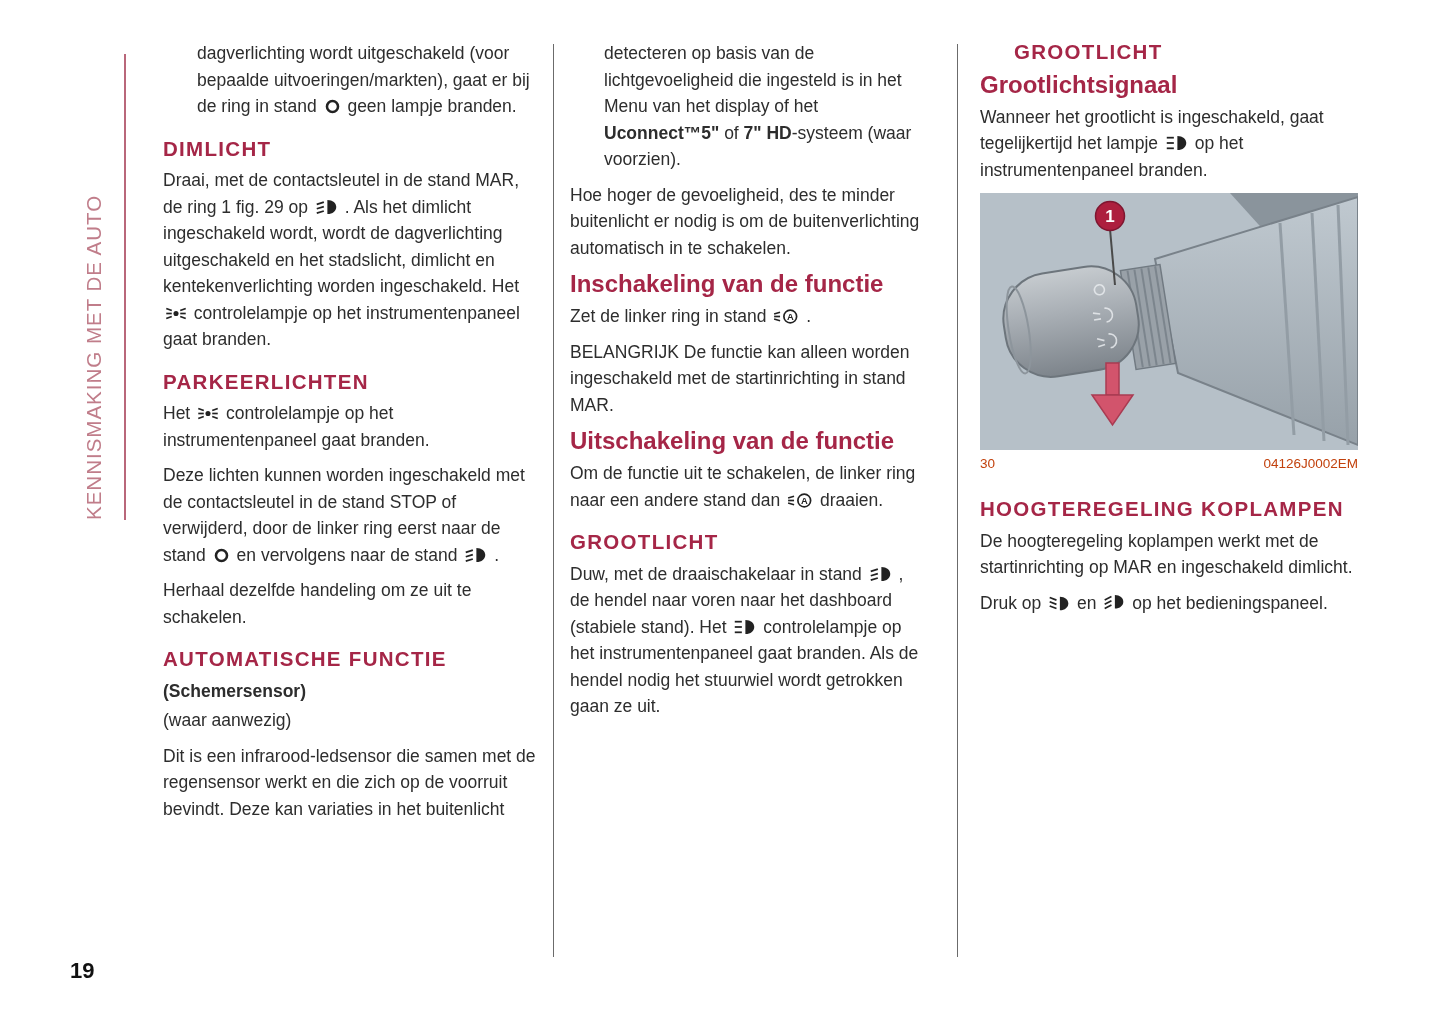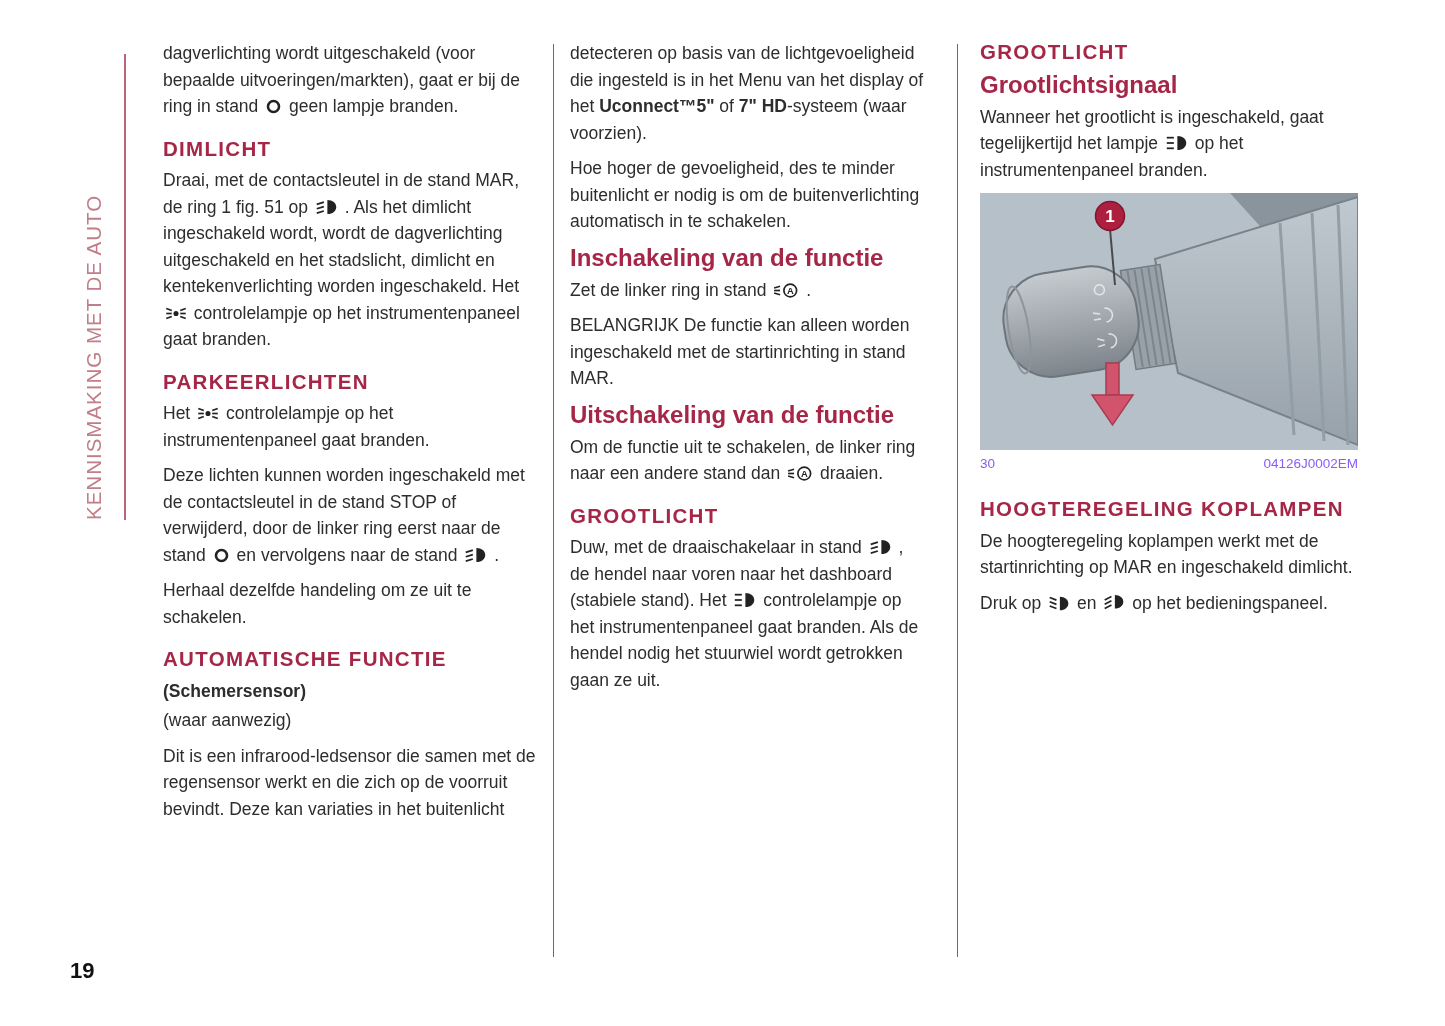--- a/index.html
+++ b/index.html
@@ -27,40 +27,40 @@
   }
   .page-number { position: absolute; left: 70px; top: 958px; font-size: 22px; font-weight: bold; color: #111; }
   .h1 {
     color: var(--accent, #a52647); font-weight: bold; font-size: 20.5px;
     letter-spacing: 1.3px; line-height: 1.15; margin: 17px 0 7px;
   }
   .h2 { color: var(--accent, #a52647); font-weight: bold; font-size: 24px; margin: 5px 0 5px; }
   .para { font-size: 17.5px; line-height: 26.5px; margin: 0 0 9px; }
   .pb { font-weight: bold; margin-bottom: 3px; }
   .b { font-weight: bold; }
-  .col > :first-child { margin-top: 0; }
+  .col > :first-child { margin-top: 0; margin-left: 34px; }
   .icn { display: inline-block; vertical-align: -3px; margin: 0 2px; line-height: 0; color: #222; }
   .icn svg { display: inline-block; }
   .fig { margin: 10px 0 26px; }
   .fig-img { width: 100%; height: 257px; background: #b6c0c8; }
   .fig-img svg { display: block; width: 100%; height: 100%; }
-  .fig-cap { display: flex; justify-content: space-between; margin-top: 6px; font-size: 13.5px; color: #8b5cf6; }
+  .fig-cap { display: flex; justify-content: space-between; margin-top: 6px; font-size: 13.5px; color: #c2410c; }
 </style>
 </head>
 <body>
 
 <div class="sidebar-label">KENNISMAKING MET DE AUTO</div>
 <div class="sidebar-rule"></div>
 
 <div class="col" id="col-0">
     <p class="para"><span>dagverlichting wordt uitgeschakeld (voor bepaalde uitvoeringen/markten), gaat er bij de ring in stand </span><span class="icn"><svg viewBox="0 0 20 20" width="17" height="17">
           <circle cx="10" cy="10" r="6.5" fill="none" stroke="currentColor" stroke-width="3"></circle>
         </svg></span><span> geen lampje branden.</span></p>
     <div class="h1">DIMLICHT</div>
-    <p class="para"><span>Draai, met de contactsleutel in de stand MAR, de ring 1 fig. 51 op </span><span class="icn"><svg viewBox="0 0 26 20" width="23" height="18">
+    <p class="para"><span>Draai, met de contactsleutel in de stand MAR, de ring 1 fig. 29 op </span><span class="icn"><svg viewBox="0 0 26 20" width="23" height="18">
           <path d="M14 2 C20 2 24 5.5 24 10 C24 14.5 20 18 14 18 Z" fill="currentColor"></path>
           <g stroke="currentColor" stroke-width="2">
             <line x1="10" y1="4.5" x2="2" y2="7"></line>
             <line x1="10" y1="9.5" x2="2" y2="12"></line>
             <line x1="10" y1="14.5" x2="2" y2="17"></line>
           </g>
         </svg></span><span> . Als het dimlicht ingeschakeld wordt, wordt de dagverlichting uitgeschakeld en het stadslicht, dimlicht en kentekenverlichting worden ingeschakeld. Het </span><span class="icn"><svg viewBox="0 0 26 20" width="22" height="17">
           <circle cx="13" cy="10" r="3" fill="currentColor"></circle>
           <g stroke="currentColor" stroke-width="2">
             <line x1="8" y1="6.5" x2="1.5" y2="4"></line>

